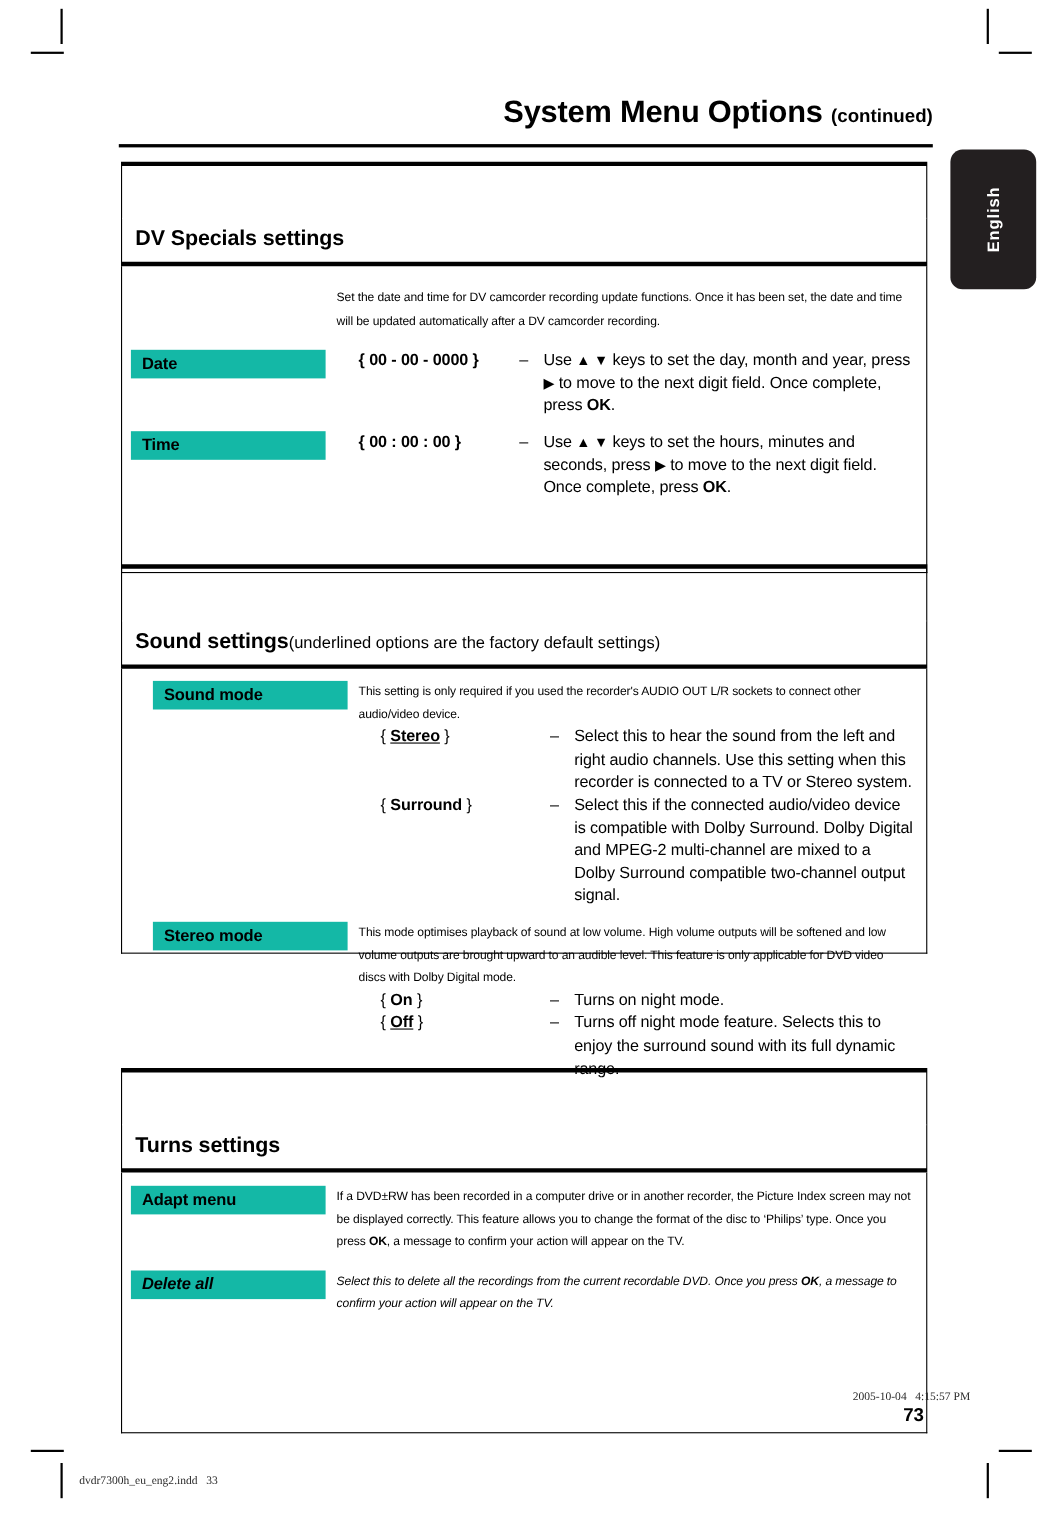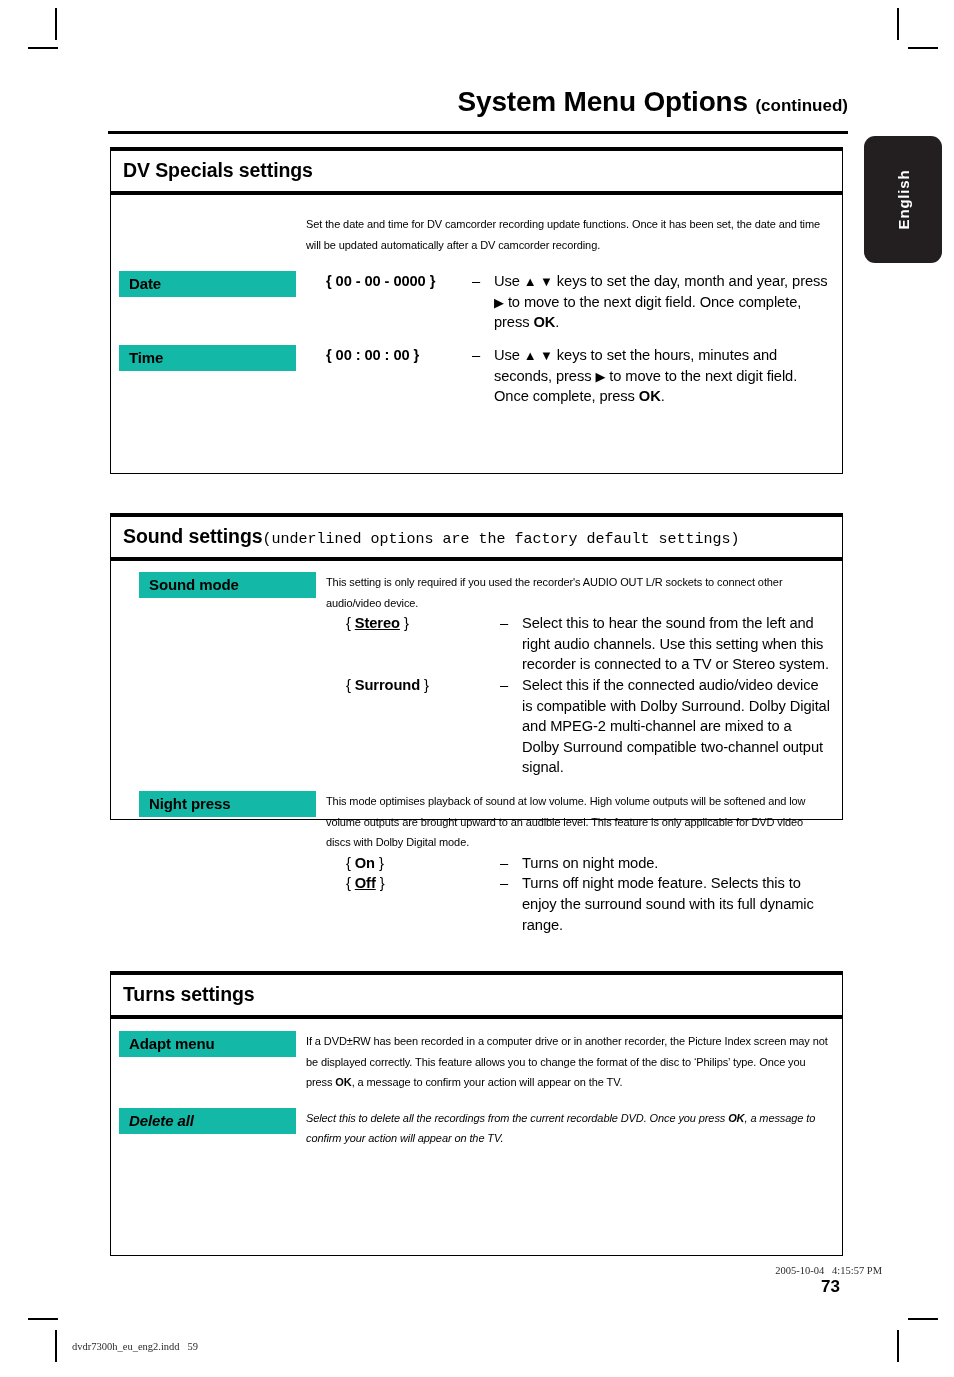--- a/index.html
+++ b/index.html
@@ -90,33 +90,33 @@
     border-top: 4px solid #000;
     border-bottom: 4px solid #000;
     border-left: 1.5px solid #000;
     border-right: 1.5px solid #000;
     padding: 0;
     box-sizing: border-box;
   }
   .section-head-inner {
     border-top: 1.5px solid #fff;
     padding: 7px 0 9px 12px;
+    margin-top: 47px;
   }
   .section-head h2 {
     margin: 0;
     font-size: 19.5px;
     font-weight: bold;
     letter-spacing: -0.1px;
     display: inline;
   }
   .section-head .subtitle {
     font-size: 15px;
     font-weight: normal;
     letter-spacing: 0;
-    font-family: Liberation Mono, monospace;
   }
   .section-body {
     border: 1.5px solid #000;
     border-top: none;
     box-sizing: border-box;
     position: relative;
   }
 
   
   .row {
@@ -299,21 +299,21 @@
         <div class="opt">
           <span class="opt-val"><span>{ </span><b>Surround</b><span> }</span></span>
           <span class="opt-dash">–</span>
           <span class="opt-desc">Select this if the connected audio/video device is compatible with Dolby Surround. Dolby Digital and MPEG-2 multi-channel are mixed to a Dolby Surround compatible two-channel output signal.</span>
         </div>
       </div>
     </div>
 
     <div class="row w-snd" style="padding-top:13px;">
       <div class="label-cell">
-        <div class="label-chip">Night press</div>
+        <div class="label-chip">Stereo mode</div>
       </div>
       <div class="content-cell">
         <div class="para">This mode optimises playback of sound at low volume. High volume outputs will be softened and low volume outputs are brought upward to an audible level.  This feature is only applicable for DVD video discs with Dolby Digital mode.</div>
         <div class="opt">
           <span class="opt-val"><span>{ </span><b>On</b><span> }</span></span>
           <span class="opt-dash">–</span>
           <span class="opt-desc">Turns on night mode.</span>
         </div>
         <div class="opt">
           <span class="opt-val"><span>{ </span><span class="und">Off</span><span> }</span></span>
@@ -349,14 +349,14 @@
       </div>
       <div class="content-cell">
         <div class="para"><span>Select this to delete all the recordings from the current recordable DVD. Once you press </span><b class="kw">OK</b><span>, a message to confirm your action will appear on the TV.</span></div>
       </div>
     </div>
 
   </div>
 </div>
 
 <div class="page-number">73</div>
-<div class="imprint-left">dvdr7300h_eu_eng2.indd   59</div>
+<div class="imprint-left">dvdr7300h_eu_eng2.indd   33</div>
 <div class="imprint-right">2005-10-04   4:15:57 PM</div>
 
 </body></html>

